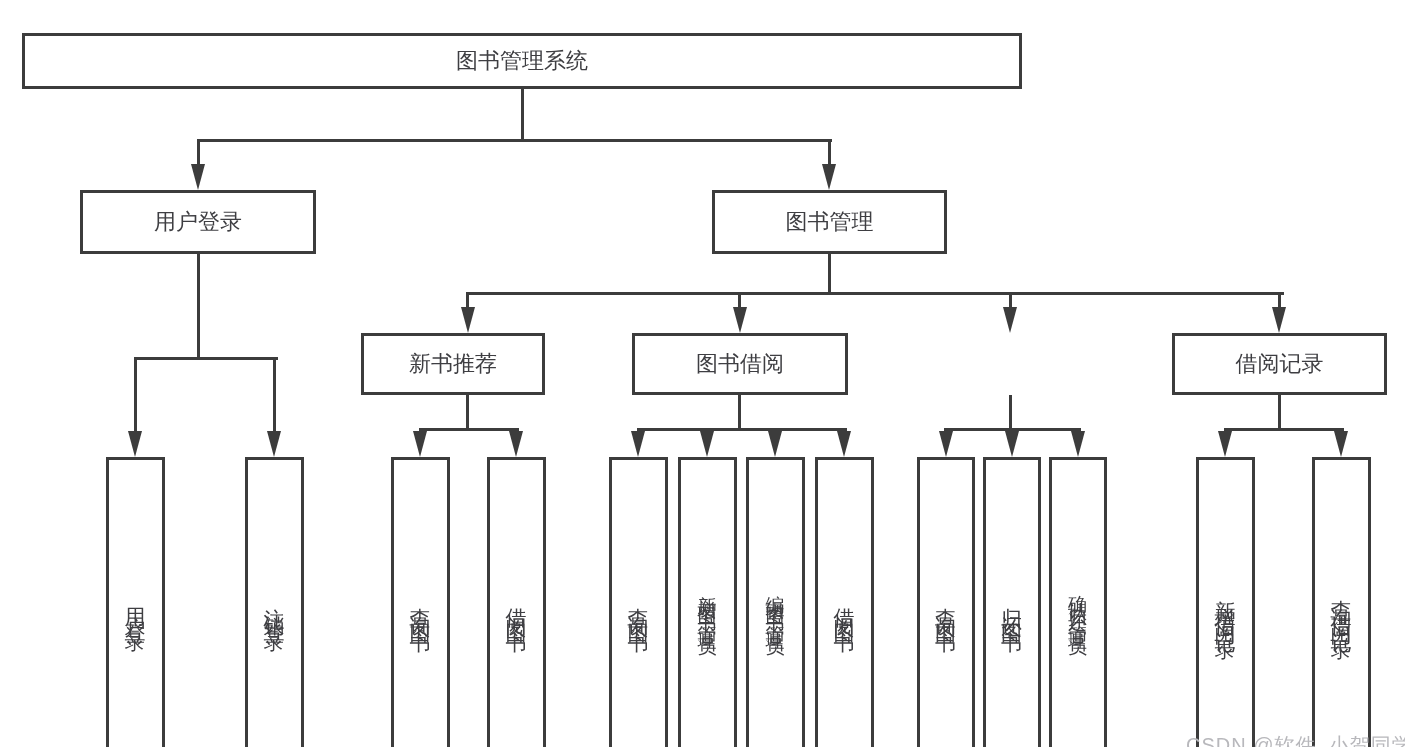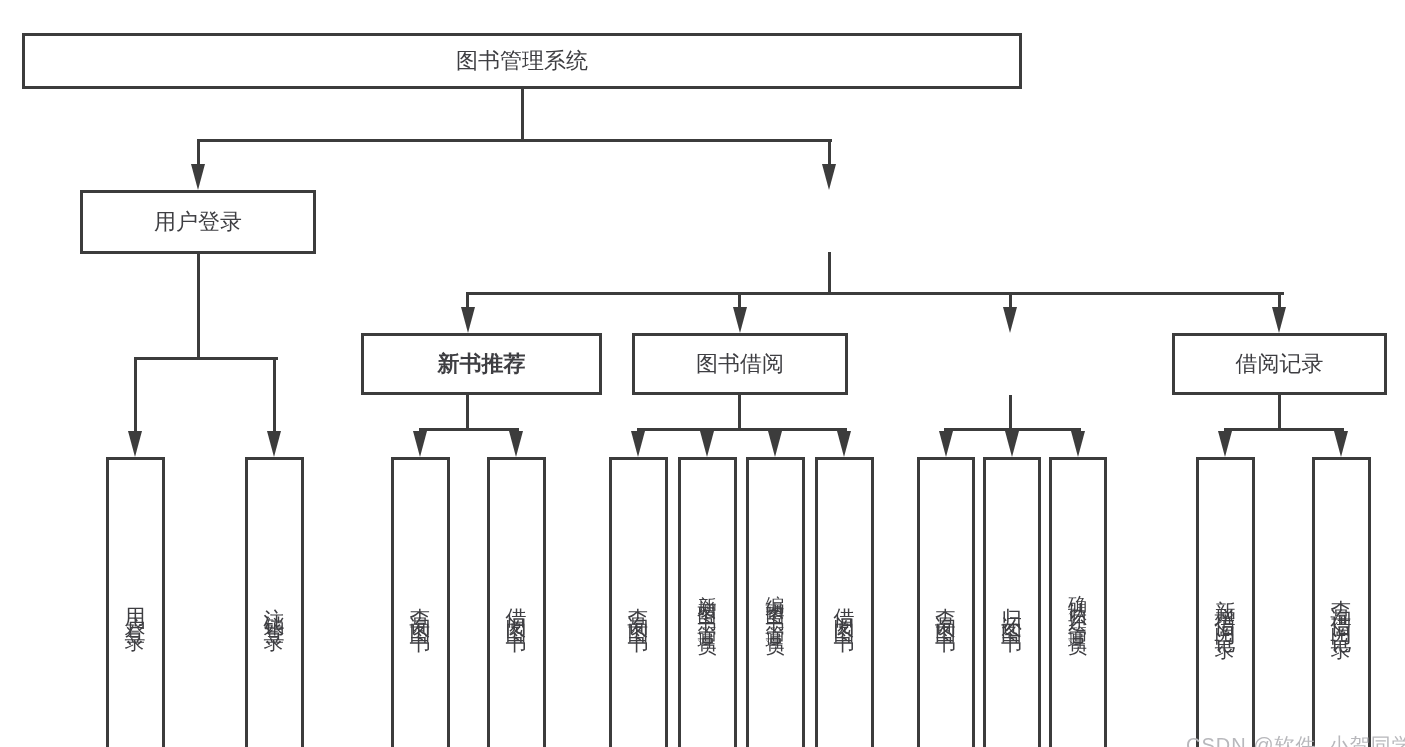--- a/index.html
+++ b/index.html
@@ -68,40 +68,41 @@
   <div class="box" style="left:22px;top:13px;width:1000px;height:56px;">图书管理系统</div>
 
   <div class="vline" style="left:521px;top:69px;width:3px;height:51px;"></div>
   <div class="hline" style="left:197px;top:119px;width:635px;height:3px;"></div>
   <div class="vline" style="left:197px;top:119px;width:3px;height:26px;"></div>
   <div class="arrow" style="left:191px;top:144px;"></div>
   <div class="vline" style="left:828px;top:119px;width:3px;height:26px;"></div>
   <div class="arrow" style="left:822px;top:144px;"></div>
 
   <div class="box" style="left:80px;top:170px;width:236px;height:64px;">用户登录</div>
+  <div class="box" style="left:712px;top:170px;width:235px;height:64px;">图书管理</div>
 
   <div class="vline" style="left:197px;top:234px;width:3px;height:105px;"></div>
   <div class="hline" style="left:134px;top:337px;width:144px;height:3px;"></div>
   <div class="vline" style="left:134px;top:337px;width:3px;height:75px;"></div>
   <div class="arrow" style="left:128px;top:411px;"></div>
   <div class="vline" style="left:273px;top:337px;width:3px;height:75px;"></div>
   <div class="arrow" style="left:267px;top:411px;"></div>
 
   <div class="vline" style="left:828px;top:232px;width:3px;height:42px;"></div>
   <div class="hline" style="left:467px;top:272px;width:817px;height:3px;"></div>
   <div class="vline" style="left:466px;top:272px;width:3px;height:16px;"></div>
   <div class="arrow" style="left:461px;top:287px;"></div>
   <div class="vline" style="left:738px;top:272px;width:3px;height:16px;"></div>
   <div class="arrow" style="left:733px;top:287px;"></div>
   <div class="vline" style="left:1009px;top:272px;width:3px;height:16px;"></div>
   <div class="arrow" style="left:1003px;top:287px;"></div>
   <div class="vline" style="left:1278px;top:272px;width:3px;height:16px;"></div>
   <div class="arrow" style="left:1272px;top:287px;"></div>
 
-  <div class="box" style="left:361px;top:313px;width:241px;height:62px;font-weight:bold;">新书推荐</div>
+  <div class="box" style="left:361px;top:313px;width:184px;height:62px;">新书推荐</div>
   <div class="box" style="left:632px;top:313px;width:216px;height:62px;">图书借阅</div>
   <div class="box" style="left:1172px;top:313px;width:215px;height:62px;">借阅记录</div>
 
   <div class="vline" style="left:466px;top:375px;width:3px;height:35px;"></div>
   <div class="hline" style="left:419px;top:408px;width:100px;height:3px;"></div>
   <div class="arrow" style="left:413px;top:411px;"></div>
   <div class="arrow" style="left:509px;top:411px;"></div>
 
   <div class="vline" style="left:738px;top:375px;width:3px;height:35px;"></div>
   <div class="hline" style="left:637px;top:408px;width:210px;height:3px;"></div>

